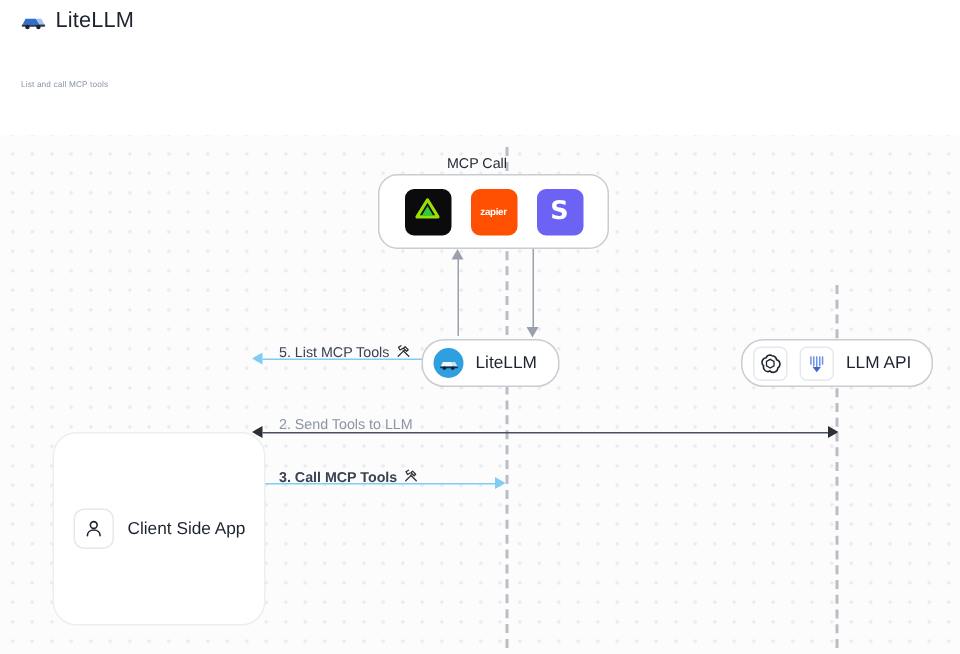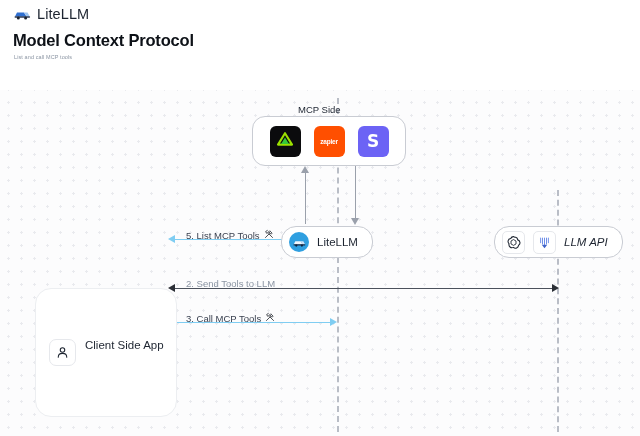--- a/index.html
+++ b/index.html
@@ -50,31 +50,31 @@
   .tile-zapier{color:#fff;font-size:6.5px;font-weight:bold;letter-spacing:-.2px;}
   .tile-s{color:#fff;font-size:17px;font-weight:bold;font-family:"DejaVu Sans",sans-serif;line-height:1;}
 
   
   .node{
     position:absolute;height:30px;border:1.3px solid #c9ccd3;border-radius:15px;background:#fff;
     display:flex;align-items:center;gap:8px;padding:0 14px 0 7px;z-index:14;
   }
   .node-label{font-size:11.5px;color:#1d2430;white-space:nowrap;}
   .node-litellm{left:281px;top:160px;}
-  .node-llmapi{left:494px;top:160px;font-style:italic;}
+  .node-llmapi{left:494px;top:160px;}
   .avatar-circle{width:20px;height:20px;border-radius:50%;background:#2f9fe0;display:flex;align-items:center;justify-content:center;flex:0 0 auto;}
   .icon-sq{width:21px;height:21px;border-radius:5px;border:1px solid #e6e8ec;background:#fff;display:flex;align-items:center;justify-content:center;flex:0 0 auto;}
 
   
   .client-card{
     position:absolute;left:35px;top:222px;width:140px;height:127px;
     background:#fff;border:1px solid #eceef1;border-radius:16px;z-index:14;
     display:flex;align-items:center;
   }
-  .client-inner{display:flex;align-items:flex-start;gap:9px;padding-left:13px;}
+  .client-inner{display:flex;align-items:center;gap:9px;padding-left:13px;}
   .client-label{font-size:11.5px;color:#1d2430;white-space:nowrap;}
 
   
   .edge{position:absolute;z-index:10;}
   .edge-line-h{position:absolute;height:0;border-top:1.4px solid #7c8390;}
   .edge-line-h.blue{border-top-color:#7fcdf2;}
   .edge-line-v{position:absolute;width:0;border-left:1.4px solid #9aa0ab;}
 
   .arrow{position:absolute;width:0;height:0;}
   .arrow-l{border-top:4.5px solid transparent;border-bottom:4.5px solid transparent;border-right:7px solid #7fcdf2;}
@@ -104,29 +104,28 @@
           <path d="M10 5.5 L13.5 5.5 L15.8 9.5 L12.5 9.5 Z" fill="#9fc4ee"></path>
           <rect x="0.5" y="9.3" width="15.6" height="1.5" rx="0.7" fill="#2b3a55"></rect>
           <circle cx="4.3" cy="11" r="1.5" fill="#1d2430"></circle>
           <circle cx="11.6" cy="11" r="1.5" fill="#1d2430"></circle>
         </svg>
       </span>
       <span class="brand-name">LiteLLM</span>
     </div>
   </div>
 
-  <div class="page-title">Model Context Protocol</div>
   <div class="page-sub">List and call MCP tools</div>
 
   <div class="canvas">
 
     <div class="lifeline" style="left:337px;top:32px;height:334px;"></div>
     <div class="lifeline" style="left:557px;top:124px;height:242px;"></div>
 
-    <div class="mcp-title">MCP Side</div>
+    <div class="mcp-title">MCP Call</div>
     <div class="mcp-box">
       <span class="tool-tile tile-dark">
         <span>
           <svg width="18" height="16" viewBox="0 0 18 16">
             <path d="M9 2.2 L16 13.6 L2 13.6 Z" fill="none" stroke="#9be000" stroke-width="2.1" stroke-linejoin="round"></path>
             <path d="M9 6.4 L13 13 L5 13 Z" fill="#35c83a"></path>
           </svg>
         </span>
       </span>
       <span class="tool-tile tile-orange">
@@ -215,21 +214,21 @@
     </div>
     <div class="edge-label muted" style="left:186px;top:212px;">
       <span>2. Send Tools to LLM</span>
     </div>
 
     <div class="edge">
       <div class="edge-line-h blue" style="left:175px;top:256px;width:160px;"></div>
       <div class="arrow arrow-l" style="left:168px;top:251.5px;"></div>
       <div class="arrow arrow-r" style="left:330px;top:251.5px;"></div>
     </div>
-    <div class="edge-label" style="left:186px;top:246px;">
+    <div class="edge-label" style="left:186px;top:246px;font-weight:bold;">
       <span>3. Call MCP Tools</span>
       <span class="tool-emoji">
         <svg width="10" height="10" viewBox="0 0 24 24">
           <path d="M3.5 20.5 L13 11 M14.5 5 L19.5 10 L17 12.5 L12 7.5 Z" fill="none" stroke="#2b2f36" stroke-width="2" stroke-linecap="round" stroke-linejoin="round"></path>
           <path d="M20.5 20.5 L11.5 11.5 M8 3.5 L4 6 L6.5 10.5 L10.5 8" fill="none" stroke="#2b2f36" stroke-width="2" stroke-linecap="round" stroke-linejoin="round"></path>
         </svg>
       </span>
     </div>
 
   </div>

